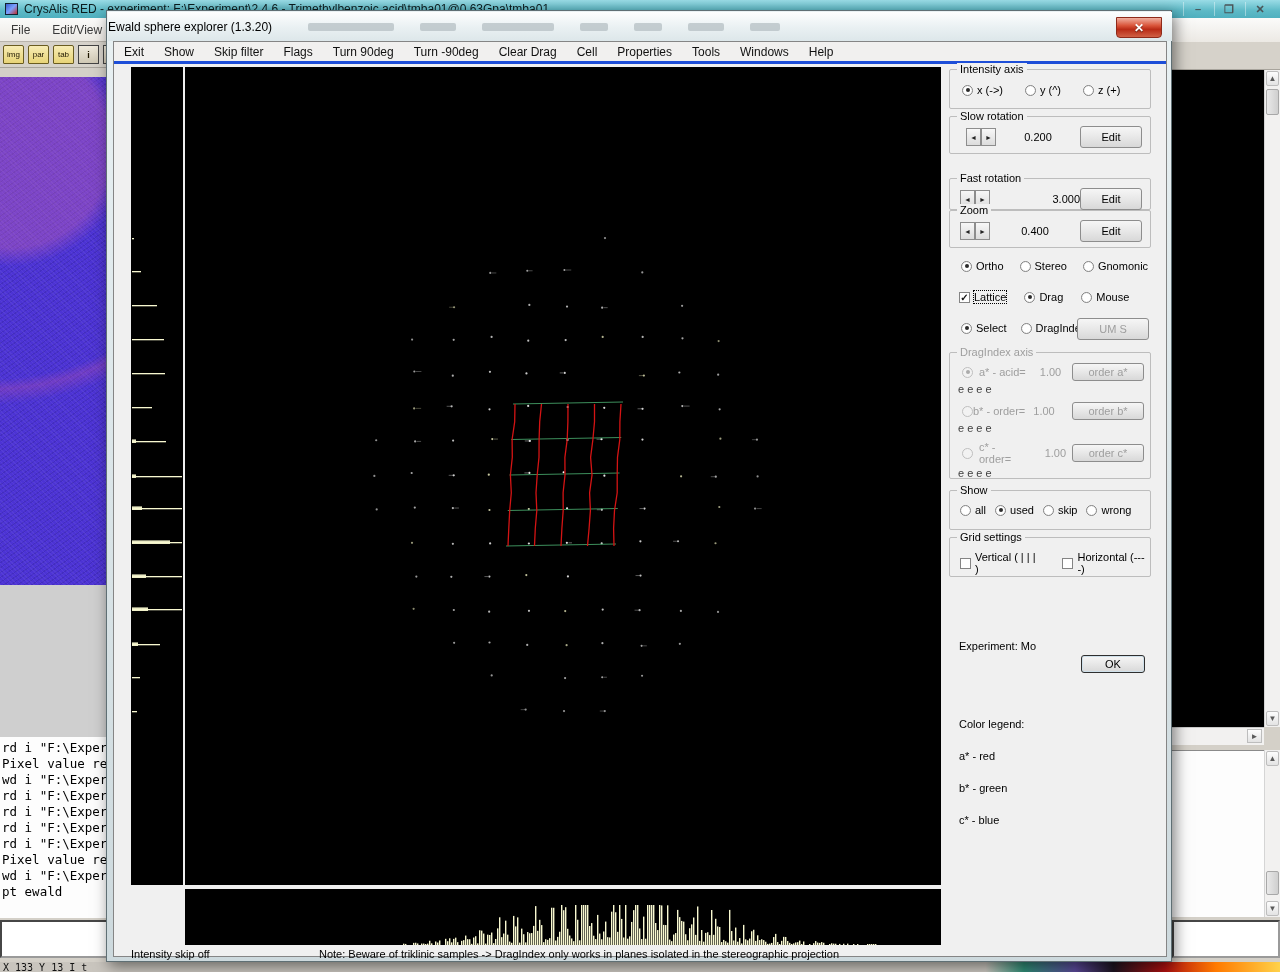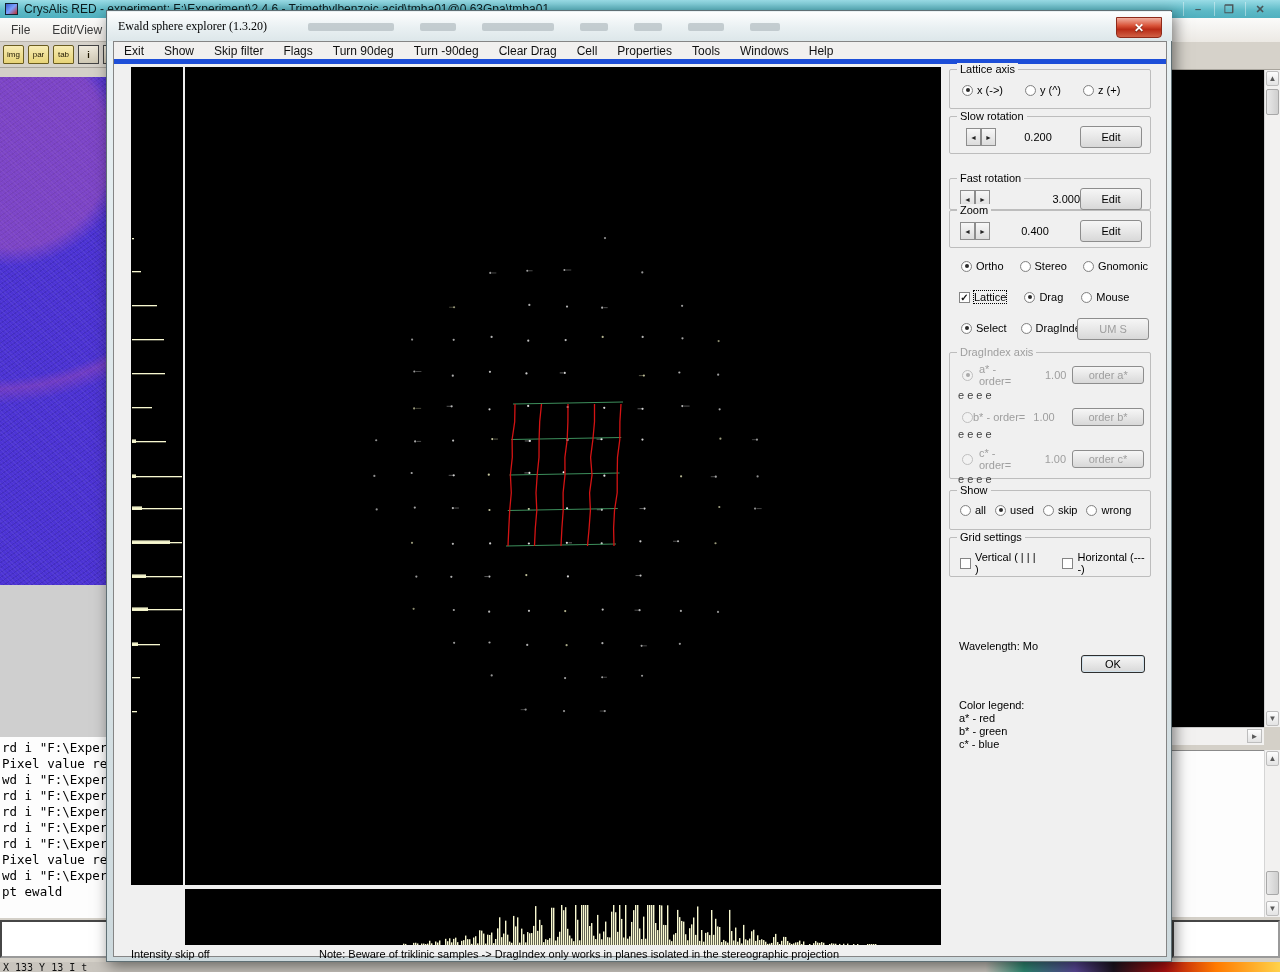--- a/index.html
+++ b/index.html
@@ -60,29 +60,29 @@
   .hscroll { position:absolute; left:1172px; top:727px; width:92px; height:18px; background:#f2f1f0; border-top:1px solid #c9c9c9; }
   .hs-arrow { position:absolute; right:2px; top:1px; width:15px; height:14px; font-size:8px; color:#5a5a5a;
     display:flex; align-items:center; justify-content:center; background:linear-gradient(#fdfdfd,#e3e3e3); border:1px solid #bdbdbd; }
   .r-console { position:absolute; left:1172px; top:750px; width:92px; height:167px; background:#fdfdfd; border-top:1px solid #8a8a8a; }
 
   
   .dialog { position:absolute; left:106px; top:10px; width:1066px; height:952px;
     background:linear-gradient(#e9f1f3,#cdd9dd); border:1px solid #5f6f74; box-shadow:3px 4px 14px rgba(0,0,0,.5); }
   .dlg-title { position:absolute; left:1px; top:1px; width:1064px; height:29px;
     background:linear-gradient(#fdfefe,#e9f0f2 55%,#dde7ea); display:flex; align-items:center; }
-  .dlg-title-text { font-size:12px; color:#000; margin-left:10px; white-space:nowrap;font-family:Liberation Serif, serif; }
+  .dlg-title-text { font-size:12px; color:#000; white-space:nowrap; }
   .ghost { position:absolute; top:11px; height:8px; background:#b6c0c4; border-radius:2px; opacity:.75; filter:blur(.7px); }
   .dlg-close { position:absolute; right:10px; top:5px; width:46px; height:21px; border-radius:0 0 4px 4px;
     border:1px solid #8e2a1a; background:linear-gradient(#f0b0a0,#d9543a 40%,#b92b16 60%,#d06045);
     color:#fff; font-size:12px; font-weight:bold; display:flex; align-items:center; justify-content:center;
     text-shadow:0 1px 1px rgba(0,0,0,.5); }
   .dlg-inner { position:absolute; left:6px; top:30px; width:1054px; height:916px; background:#f0f0f0; border:1px solid #858585; }
   .dlg-menu { position:absolute; left:0; top:0; width:1052px; height:22px; background:#f1f0ef;
-    border-bottom:5px solid #1d4ed8; display:flex; align-items:center; font-size:12px; color:#111; }
+    border-bottom:3px solid #1d4ed8; display:flex; align-items:center; font-size:12px; color:#111; }
   .dlg-menu span { padding:0 10px; }
   .dlg-body { position:absolute; left:0; top:22px; width:1052px; height:892px; background:#f0f0f0; }
 
   .strip { position:absolute; left:17px; top:3px; width:52px; height:818px; background:#000; }
   .canvas { position:absolute; left:71px; top:3px; width:756px; height:818px; background:#000; }
   .hist { position:absolute; left:71px; top:825px; width:756px; height:56px; background:#000; }
   .dlg-status-left { position:absolute; left:17px; top:884px; font-size:11px; color:#000; }
   .dlg-status-note { position:absolute; left:205px; top:884px; font-size:11px; color:#000; }
 
   
@@ -99,21 +99,21 @@
     font-size:11px; color:#000; display:flex; align-items:center; justify-content:center; }
   .btn.default { border-color:#2f2f2f; box-shadow:inset 0 0 0 1px #cfe0ea; }
   .btn.dis { color:#9e9e9e; }
   .spin { display:flex; }
   .spin b { width:15px; height:18px; border:1px solid #8d8d8d; background:linear-gradient(#f7f7f7,#dcdcdc);
     font-size:7px; color:#222; display:flex; align-items:center; justify-content:center; font-weight:normal; }
   .dis, .dis .cap { color:#9e9e9e; }
   .dis .rb { border-color:#bfbfbf; background:#f2f2f2; }
   .dis .rb.sel::after { background:#ababab; }
   .focus-rect { outline:1px dotted #000; outline-offset:0px; }
-  .legend div { line-height:13px; }
+  .legend div { line-height:13px;margin-top:19px; }
 </style>
 </head>
 <body>
 
 <div id="screen">
 
   <div class="mw-title">
     <div class="mw-ico"></div>
     <div class="mw-title-text">CrysAlis RED -   experiment:  F:\Experiment\2.4.6.- Trimethylbenzoic acid\tmba01@0.63Gpa\tmba01</div>
     <div class="mw-btns">
@@ -585,21 +585,21 @@
               <rect x="688" y="55" width="1.4" height="1" fill="#f8f8d0"></rect>
               <rect x="690" y="55" width="1.4" height="1" fill="#f8f8d0"></rect>
             </svg>
         </div>
         <div class="dlg-status-left">Intensity skip off</div>
         <div class="dlg-status-note">Note: Beware of triklinic samples -&gt; DragIndex only works in planes isolated in the stereographic projection</div>
 
         <div class="rpanel">
 
           <div class="grp" style="top:5px;height:40px">
-            <span class="cap">Lattice axis</span>
+            <span class="cap">Intensity axis</span>
             <div class="row" style="margin:14px 0 0 12px;gap:22px">
               <label class="opt">
                   <span class="rb sel"></span>
                   <span>x (-&gt;)</span>
                 </label>
               <label class="opt">
                   <span class="rb"></span>
                   <span>y (^)</span>
                 </label>
               <label class="opt">
@@ -684,21 +684,21 @@
                 <span class="rb"></span>
                 <span>DragIndex</span>
               </label>
           </div>
           <div class="btn dis" style="position:absolute;top:254px;left:130px;width:72px;height:22px">UM S</div>
 
           <div class="grp dis" style="top:288px;height:127px">
             <span class="cap">DragIndex axis</span>
             <div class="row" style="margin:10px 6px 0 12px;gap:6px">
               <span class="rb sel"></span>
-              <span>a* - order=</span>
+              <span>a* - acid=</span>
               <span style="margin-left:8px">1.00</span>
               <div class="btn dis" style="width:72px;height:18px;margin-left:auto">order a*</div>
             </div>
             <div style="margin:2px 0 0 8px;color:#404040">e e e e</div>
             <div class="row" style="margin:7px 6px 0 12px;">
               <span class="rb"></span>
               <span>b* - order=</span>
               <span style="margin-left:8px">1.00</span>
               <div class="btn dis" style="width:72px;height:18px;margin-left:auto">order b*</div>
             </div>
@@ -741,21 +741,21 @@
                   <span class="cb"></span>
                   <span>Vertical ( | | | )</span>
                 </label>
               <label class="opt">
                   <span class="cb"></span>
                   <span>Horizontal (----)</span>
                 </label>
             </div>
           </div>
 
-          <div style="position:absolute;top:576px;left:12px">Wavelength: Mo</div>
+          <div style="position:absolute;top:576px;left:12px">Experiment: Mo</div>
           <div class="btn default" style="position:absolute;top:591px;left:134px;width:64px;height:18px">OK</div>
 
           <div class="legend" id="legend" style="position:absolute;top:635px;left:12px">
               <div>Color legend:</div>
               <div>a* - red</div>
               <div>b* - green</div>
               <div>c* - blue</div>
             </div>
         </div>
 

